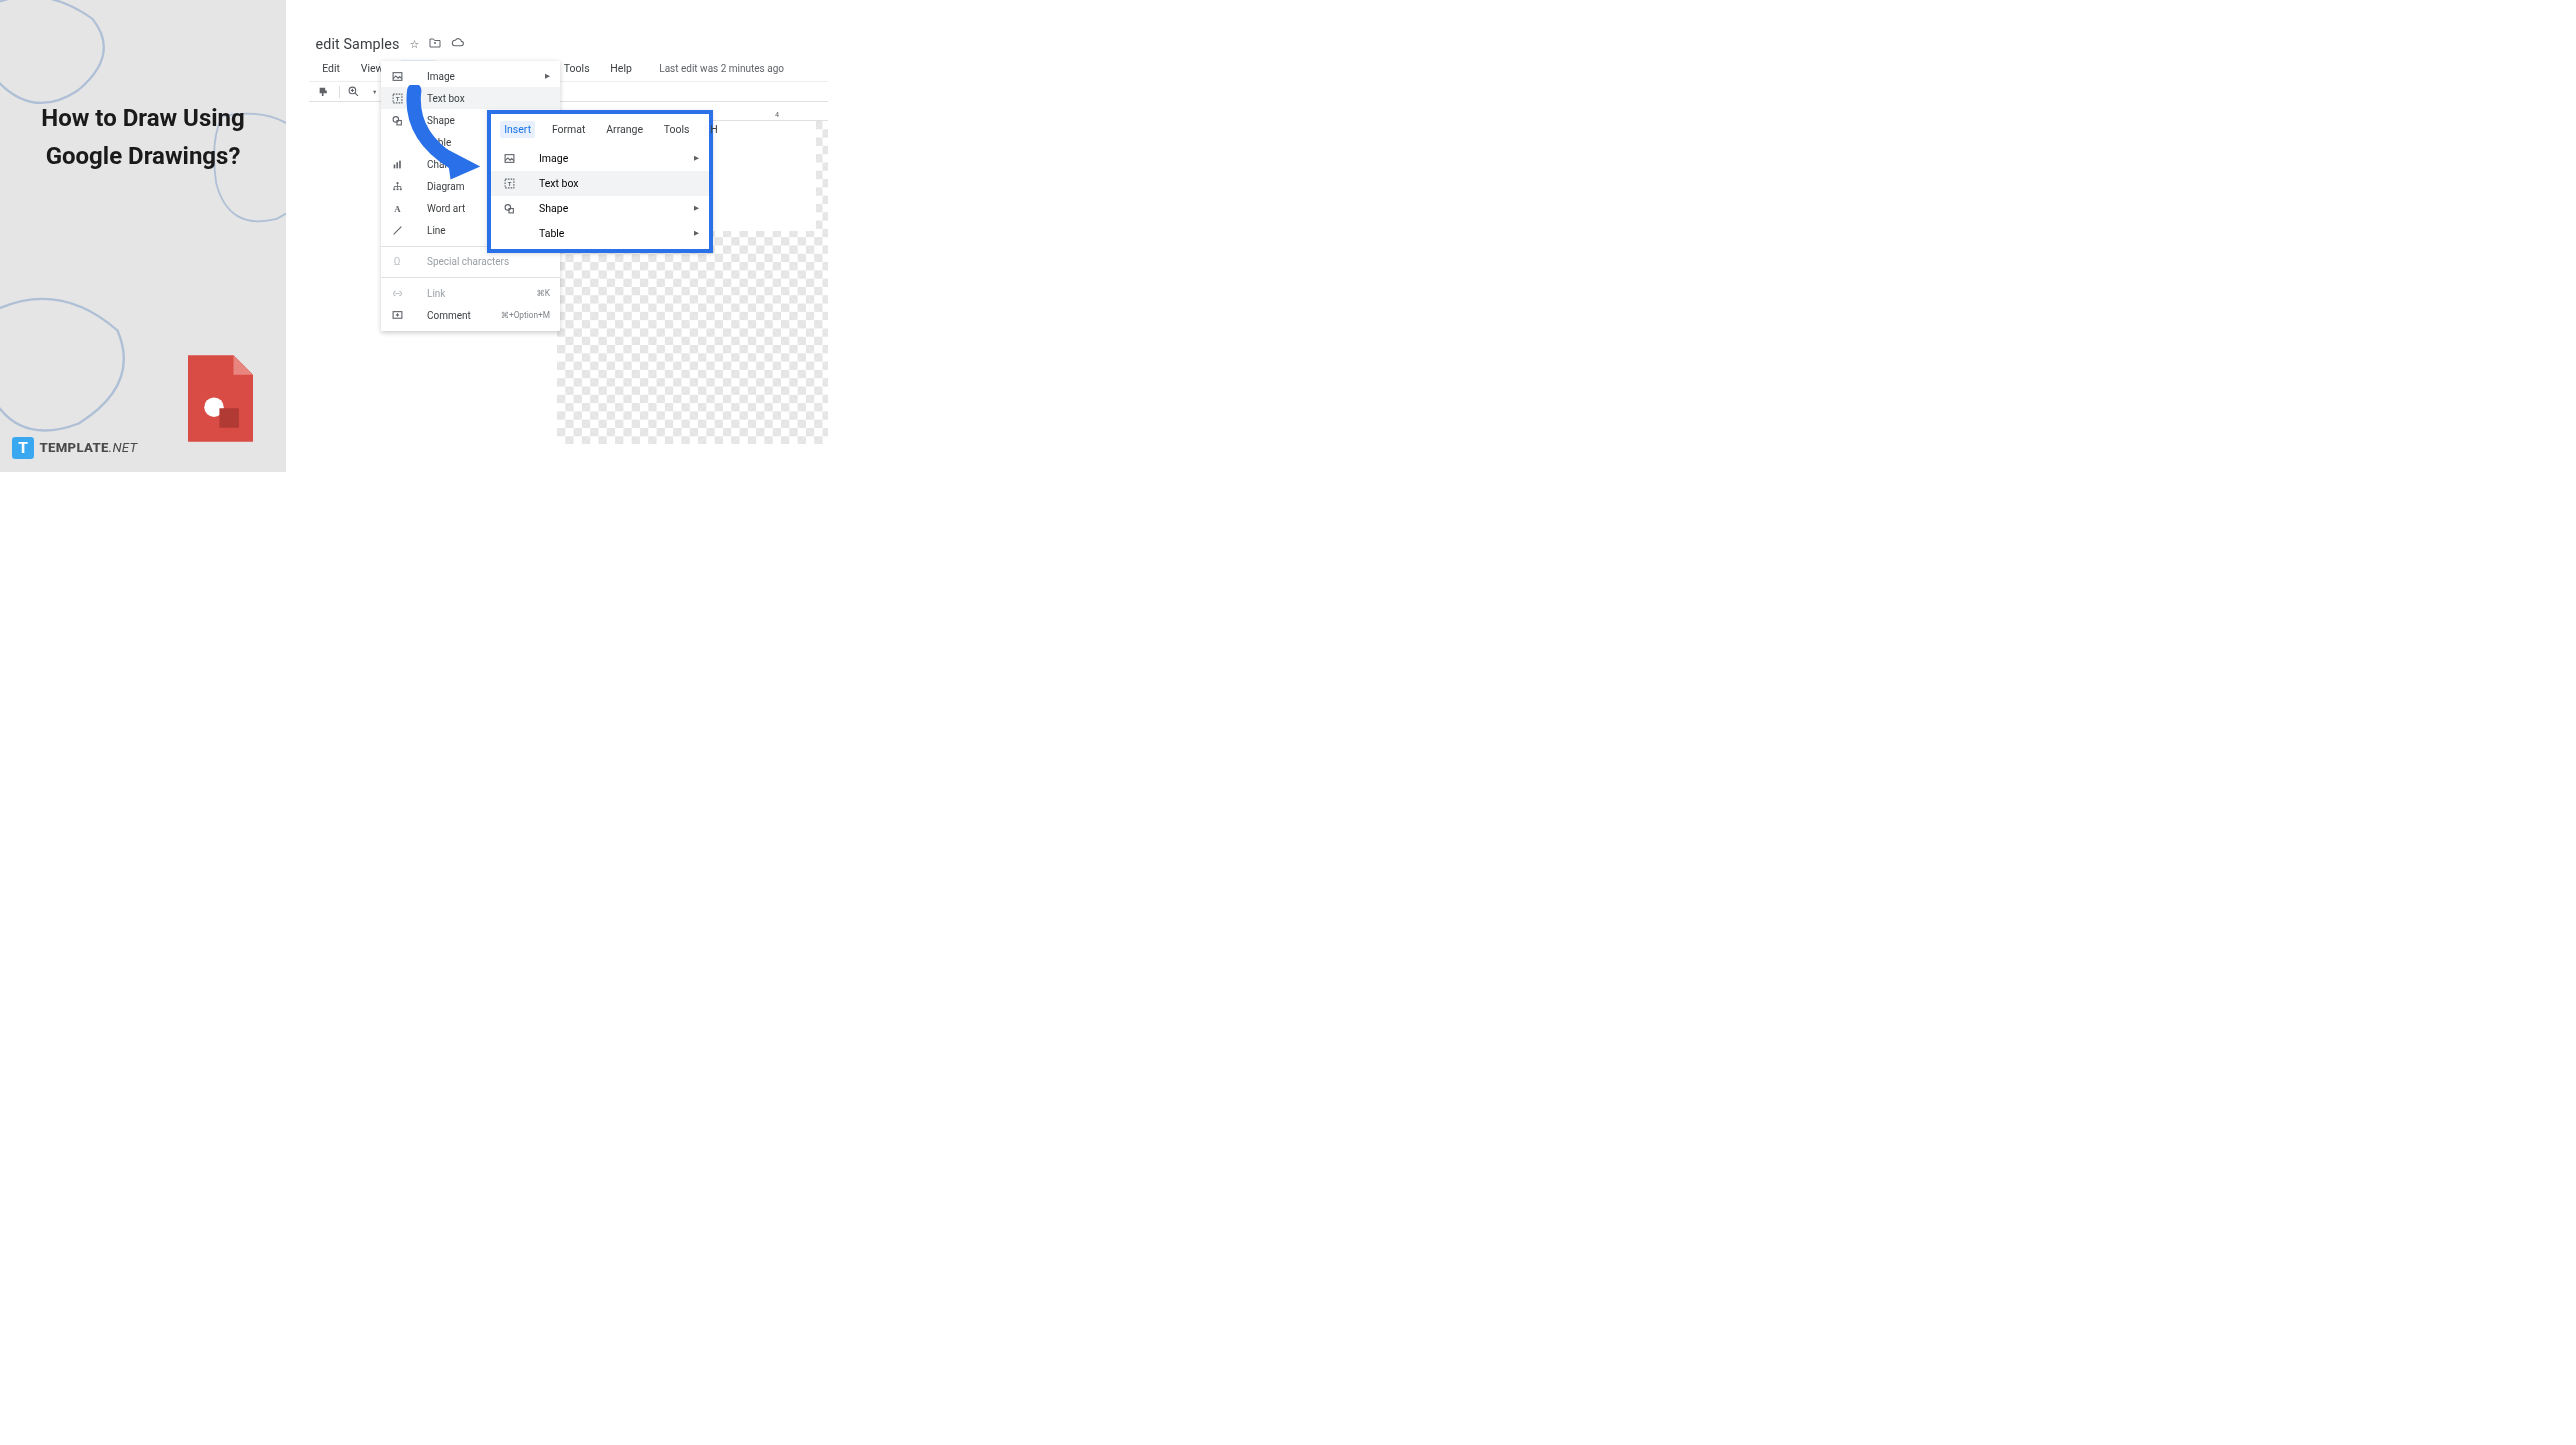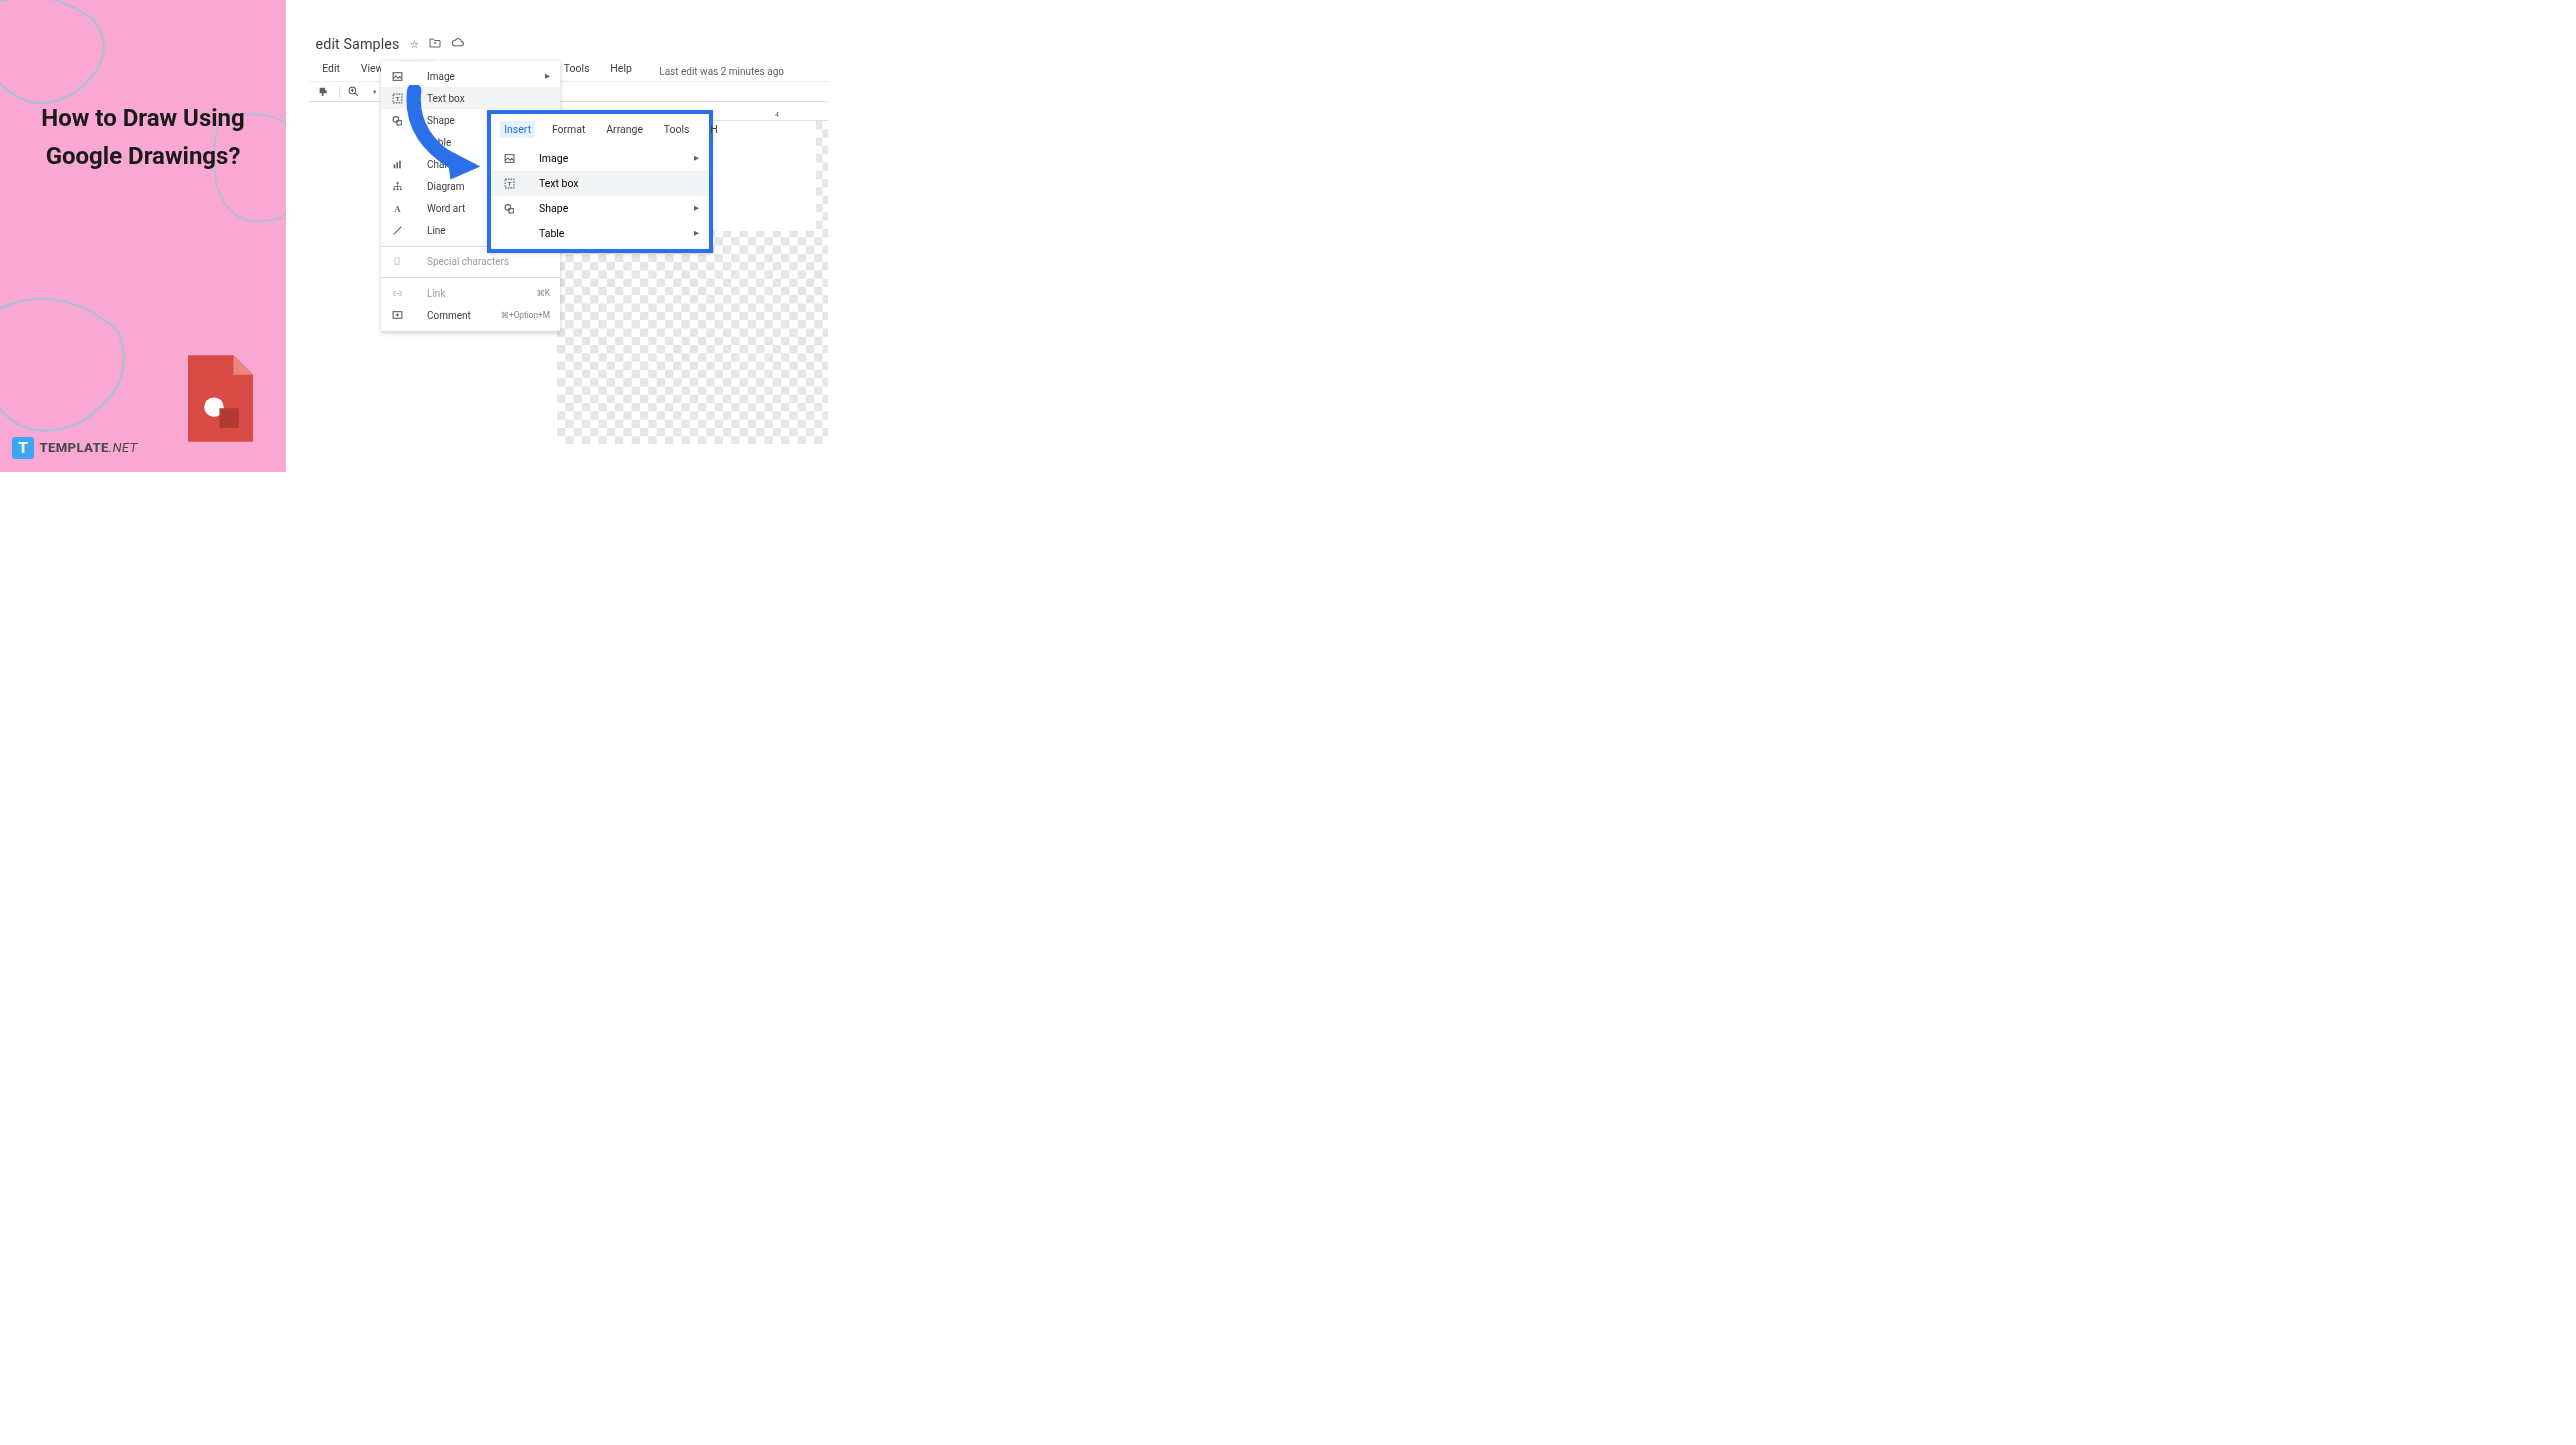--- a/index.html
+++ b/index.html
@@ -8,21 +8,21 @@
       background: #fff;
       width: 841px;
       height: 472px;
       position: relative;
       overflow: hidden;
     }
     .left-panel {
       position: absolute;
       left: 0; top: 0;
       width: 286px; height: 472px;
-      background: #f9a8d4;
+      background: #e5e5e5;
       overflow: hidden;
     }
     .squiggle1 {
       position: absolute;
       top: -16.6px; left: -22px;
       width: 143px; height: 143px;
     }
     .squiggle2 {
       position: absolute;
       top: 110px; right: -39px;
@@ -89,21 +89,21 @@
       gap: 10px;
       padding: 0 6.6px 2.2px 6.6px;
       font-size: 13.2px;
       color: #3c4043;
     }
     .doc-title { font-size: 14.3px; letter-spacing: 0.1px; }
     .doc-icon { color: #5f6368; font-size: 11px; }
     .menubar {
       display: flex;
       gap: 12px;
-      align-items: flex-end;
+      align-items: center;
       padding: 5.5px 8.8px 4.4px 8.8px;
       font-size: 10.5px;
       color: #3c4043;
       border-bottom: 0.6px solid #eee;
     }
     .menu-item { cursor: pointer; padding: 2.2px 4.4px; border-radius: 2.2px; }
     .menu-item.active { background: #e8f0fe; color: #1a73e8; }
     .last-edit {
       margin-left: 11px;
       color: #5f6368;

